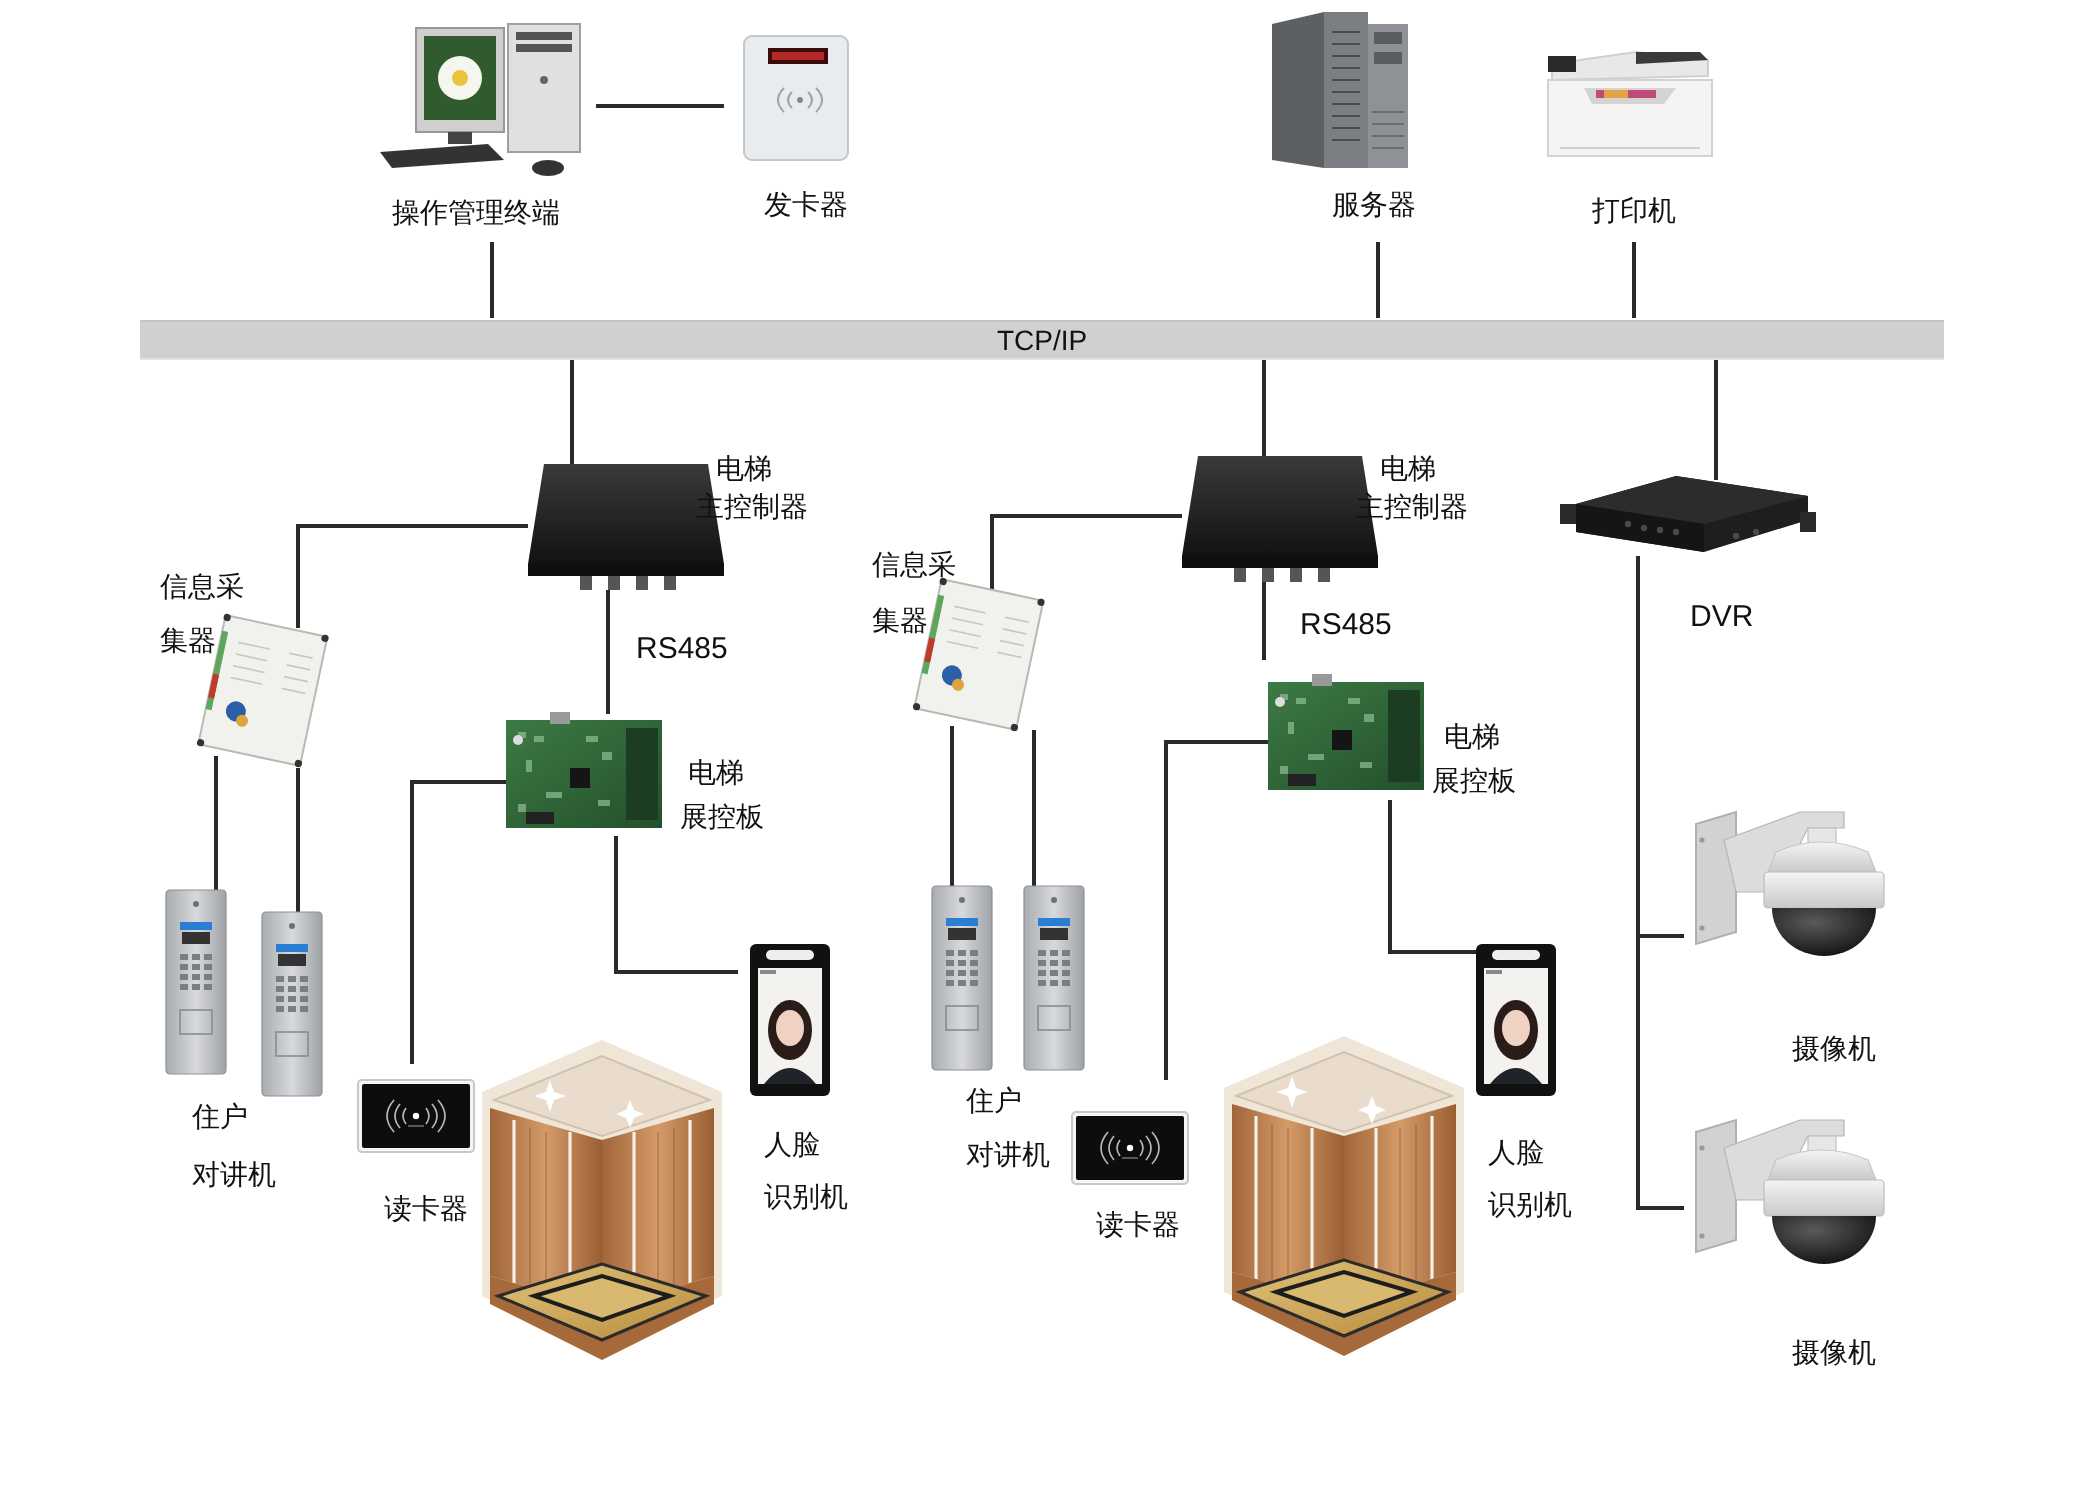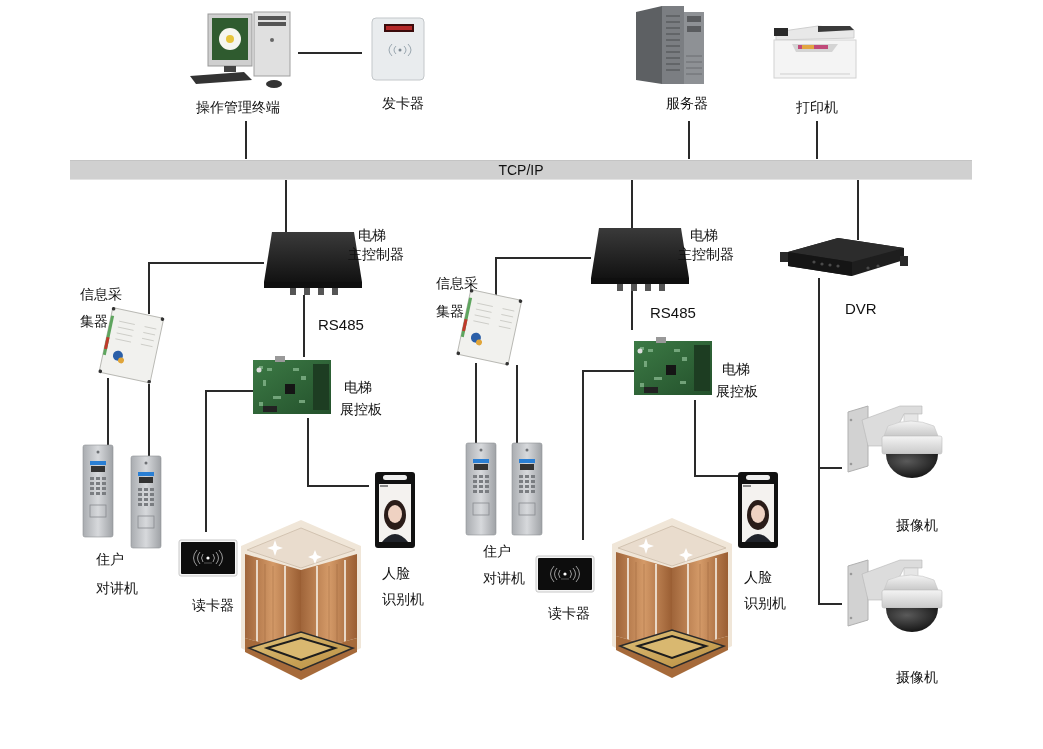--- a/index.html
+++ b/index.html
@@ -288,21 +288,21 @@
 <svg style="left:770px;top:18px;" width="90" height="62" viewBox="0 0 90 62">
   <polygon points="6,14 48,8 84,12 84,20 6,22" fill="#e8e8e8" stroke="#cfcfcf"></polygon>
   <rect x="4" y="10" width="14" height="8" fill="#2a2a2a"></rect>
   <polygon points="48,8 80,8 84,12 48,14" fill="#3a3a3a"></polygon>
   <rect x="4" y="22" width="82" height="38" fill="#f4f4f4" stroke="#d2d2d2"></rect>
   <polygon points="22,26 68,26 62,34 26,34" fill="#d4d4d4"></polygon>
   <rect x="28" y="27" width="30" height="4" fill="#c04a7a"></rect>
   <rect x="32" y="27" width="12" height="4" fill="#e2a542"></rect>
   <line x1="10" y1="56" x2="80" y2="56" stroke="#cfcfcf"></line>
 </svg>
-<div class="lbl" style="left:796px;top:96px;">打印机</div>
+<div class="lbl" style="left:796px;top:96px;font-family:Liberation Serif, serif;">打印机</div>
 
 <div>
   <svg style="left:264px;top:232px;" width="100" height="66" viewBox="0 0 100 66">
       <use href="#controllerBox"></use>
     </svg>
   <div class="lbl" style="left:358px;top:224px;">电梯</div>
   <div class="lbl" style="left:348px;top:243px;">主控制器</div>
 
   <div class="lbl en" style="left:318px;top:314px;">RS485</div>
 

